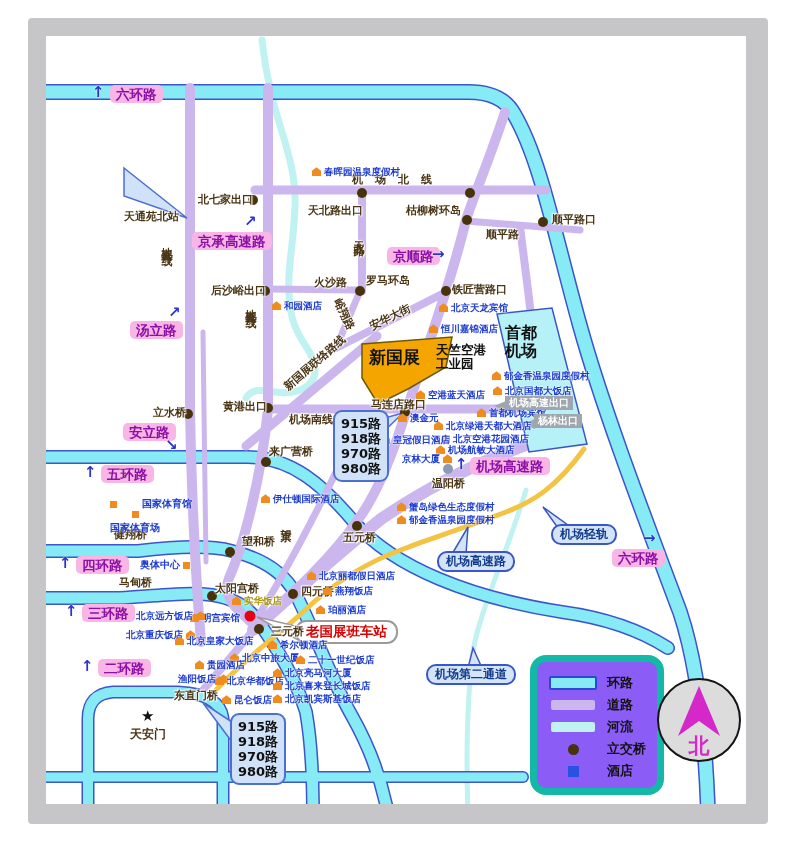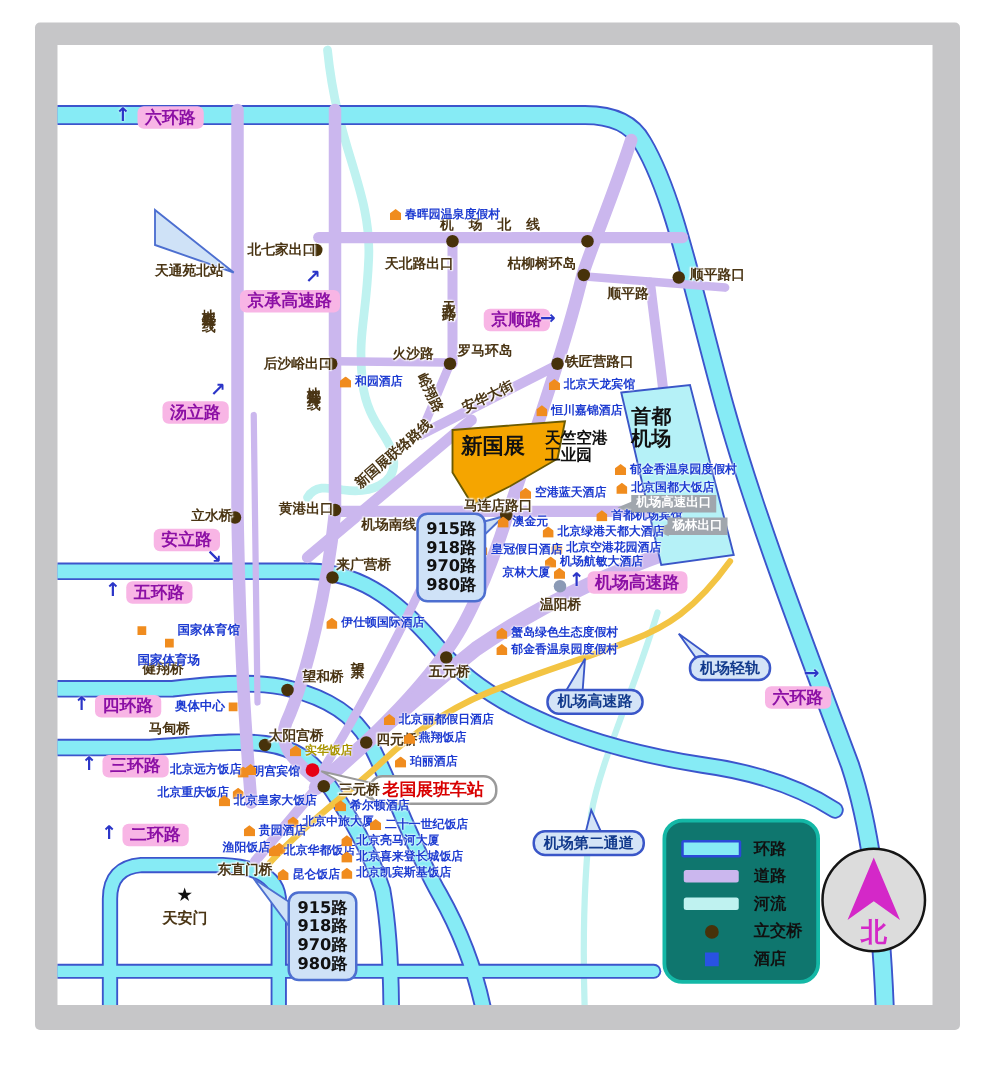--- a/index.html
+++ b/index.html
@@ -25,22 +25,22 @@
   .busbox{position:absolute;background:#cfe2f7;border:2px solid #4d6fd0;border-radius:9px;
           padding:4px 2px;text-align:center;font-weight:bold;font-size:13px;color:#111;
           line-height:15px;}
   .bubble{position:absolute;background:#d4e4f7;border:2px solid #3a56c8;border-radius:10px;
           padding:0 7px;font-size:12px;font-weight:bold;color:#123a8c;white-space:nowrap;line-height:17px;}
   .badge{position:absolute;background:#a0a6ad;color:#fff;font-size:10px;font-weight:bold;
          padding:1px 4px;white-space:nowrap;line-height:1.2;}
   #station-box{position:absolute;background:#fff;border:2px solid #9a9a9a;border-radius:11px;
          color:#d80000;font-size:13.5px;font-weight:bold;padding:1px 9px;white-space:nowrap;}
   .area-label{position:absolute;font-weight:bold;color:#111;white-space:nowrap;line-height:1.15;}
-  #legend{position:absolute;left:530px;top:655px;width:120px;height:126px;background:#0f766e;
-          border:3px solid #14b8a6;border-radius:16px;}
+  #legend{position:absolute;left:530px;top:655px;width:120px;height:126px;background:#8b5cf6;
+          border:7px solid #14b8a6;border-radius:16px;}
   .leg-row{position:absolute;left:12px;display:flex;align-items:center;gap:10px;height:14px;}
   .leg-label{font-size:13px;font-weight:bold;color:#111;}
   .sw-ring{width:44px;height:10px;background:#86ebf5;border:2px solid #2b49d8;border-radius:2px;}
   .sw-road{width:44px;height:10px;background:#cbb7ee;border-radius:2px;margin:2px 0;}
   .sw-river{width:44px;height:10px;background:#bff2f0;border-radius:2px;margin:2px 0;}
   .sw-dot{width:11px;height:11px;border-radius:50%;background:#47320a;margin:0 auto;}
   .sw-hotel{width:11px;height:11px;background:#2952e3;margin:0 auto;}
   .sw-wrap{width:48px;display:flex;justify-content:center;}
   #compass{position:absolute;left:657px;top:678px;width:80px;height:80px;border-radius:50%;
            background:#dcdcdc;border:2.5px solid #151515;}

